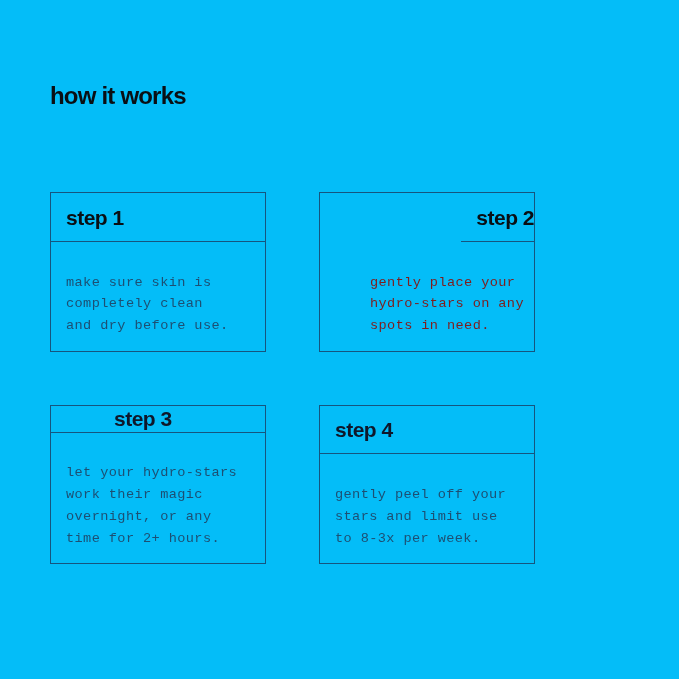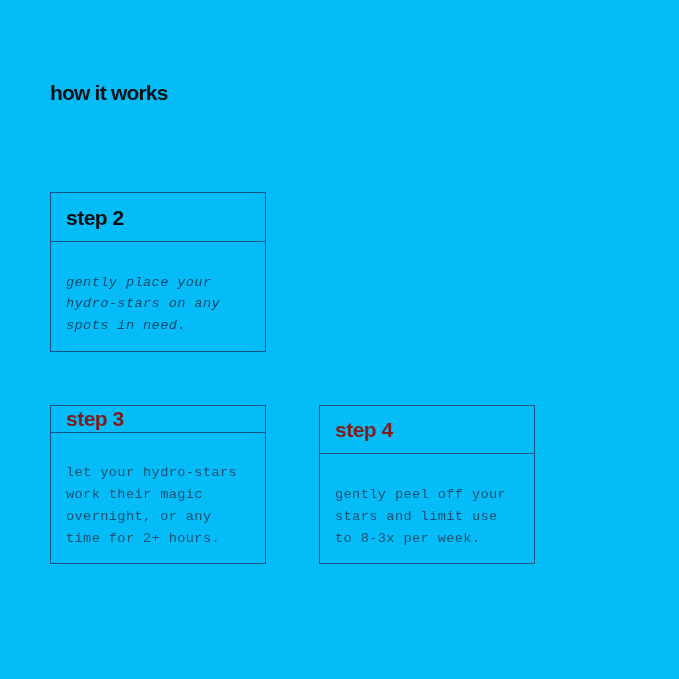--- a/index.html
+++ b/index.html
@@ -18,21 +18,21 @@
     position: relative;
     width: 679px;
     height: 679px;
     background: #04bdf8;
   }
   .page-title {
     position: absolute;
     left: 50px;
     top: 66px;
     font-family: "Liberation Sans", sans-serif;
-    font-size: 21px;
+    font-size: 24px;
     font-weight: bold;
     letter-spacing: -0.8px;
     color: #0a0f14;
     line-height: 1.2;
     white-space: nowrap;
   }
   .grid {
     position: absolute;
     left: 50px;
     top: 192px;
@@ -93,51 +93,61 @@
 <body style="background: rgb(4, 189, 248);">
 
 <div class="page" style="background: rgb(4, 189, 248);">
 
   <h1 class="page-title" style="color: rgb(10, 15, 20);">how it works</h1>
 
   <div class="grid">
 
     <div class="row row-1">
 
+      <div class="card card-top" style="border-color: rgb(22, 85, 127);">
+        <div class="card-header" style="border-bottom-color: rgb(22, 85, 127);">
+          <span class="card-header-label" style="color: rgb(10, 15, 20);">step 1</span>
+        </div>
+        <div class="card-body">
+          <p class="card-body-text" style="color: rgb(29, 79, 115);">make sure skin is
+completely clean
+and dry before use.</p>
+        </div>
+      </div>
 
-      <div class="card card-top" style="border-color: rgb(22, 85, 127);">
+      <div class="card card-top" style="border-color: rgb(22, 85, 127); align-items: flex-end;">
         <div class="card-header" style="border-bottom-color: rgb(22, 85, 127);">
           <span class="card-header-label" style="color: rgb(10, 15, 20);">step 2</span>
         </div>
         <div class="card-body">
-          <p class="card-body-text" style="color: #0c4a6e; font-style: italic;">gently place your
+          <p class="card-body-text" style="color: #7f1d1d;">gently place your
 hydro-stars on any
 spots in need.</p>
         </div>
       </div>
 
     </div>
 
     <div class="row row-2">
 
       <div class="card card-bottom" style="border-color: rgb(22, 85, 127);">
         <div class="card-header" style="border-bottom-color: rgb(22, 85, 127);">
-          <span class="card-header-label" style="color: #7f1d1d;">step 3</span>
+          <span class="card-header-label" style="color: #0f172a; margin-left: 48px;">step 3</span>
         </div>
         <div class="card-body">
           <p class="card-body-text" style="color: rgb(29, 79, 115);">let your hydro-stars
 work their magic
 overnight, or any
 time for 2+ hours.</p>
         </div>
       </div>
 
       <div class="card card-bottom" style="border-color: rgb(22, 85, 127);">
         <div class="card-header" style="border-bottom-color: rgb(22, 85, 127);">
-          <span class="card-header-label" style="color: #7f1d1d;">step 4</span>
+          <span class="card-header-label" style="color: #0f172a;">step 4</span>
         </div>
         <div class="card-body">
           <p class="card-body-text" style="color: rgb(29, 79, 115);">gently peel off your
 stars and limit use
 to 8-3x per week.</p>
         </div>
       </div>
 
     </div>
 

